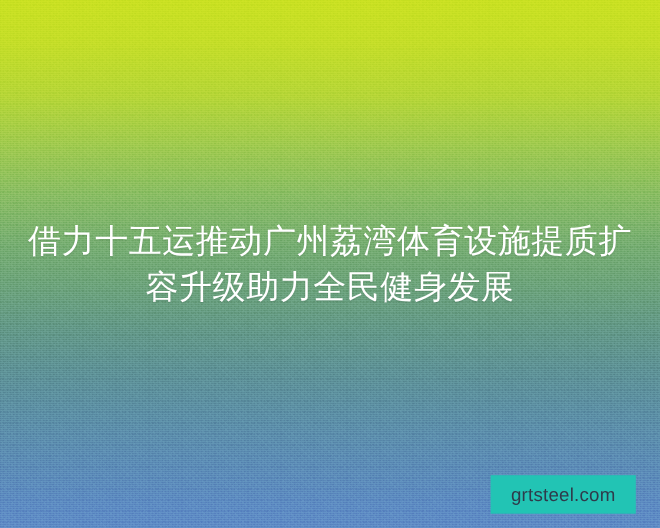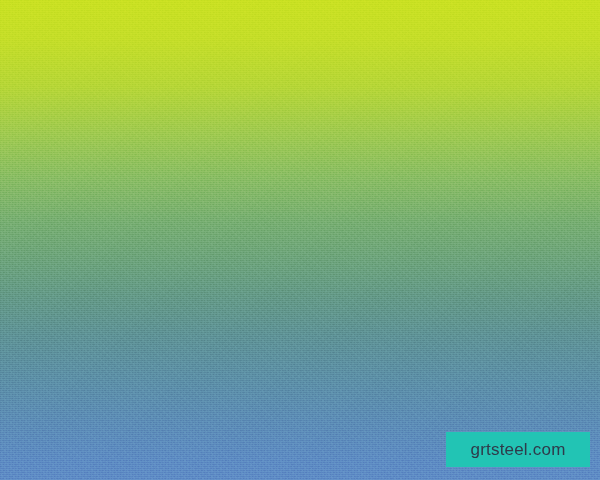--- a/index.html
+++ b/index.html
@@ -64,21 +64,21 @@
     letter-spacing: 0.5px;
     font-weight: 400;
     white-space: pre-line;
     text-shadow: 0 1px 2px rgba(0,0,0,0.12);
   }
 
   .watermark {
     position: absolute;
     left: 446px;
     top: 432px;
-    width: 144px;
+    width: 132px;
     height: 35px;
     background: #22c4b4;
     display: flex;
     align-items: center;
     justify-content: center;
   }
   .watermark-text {
     color: #2f3a4a;
     font-size: 17px;
     line-height: 1;
@@ -86,18 +86,20 @@
     font-weight: 400;
   }
 </style>
 </head>
 <body>
 
 <div class="banner">
 
   <div class="grain"></div>
 
+  <div class="headline">借力十五运推动广州荔湾体育设施提质扩
+容升级助力全民健身发展</div>
 
   <div class="watermark">
     <span class="watermark-text">grtsteel.com</span>
   </div>
 
 </div>
 
 </body></html>

